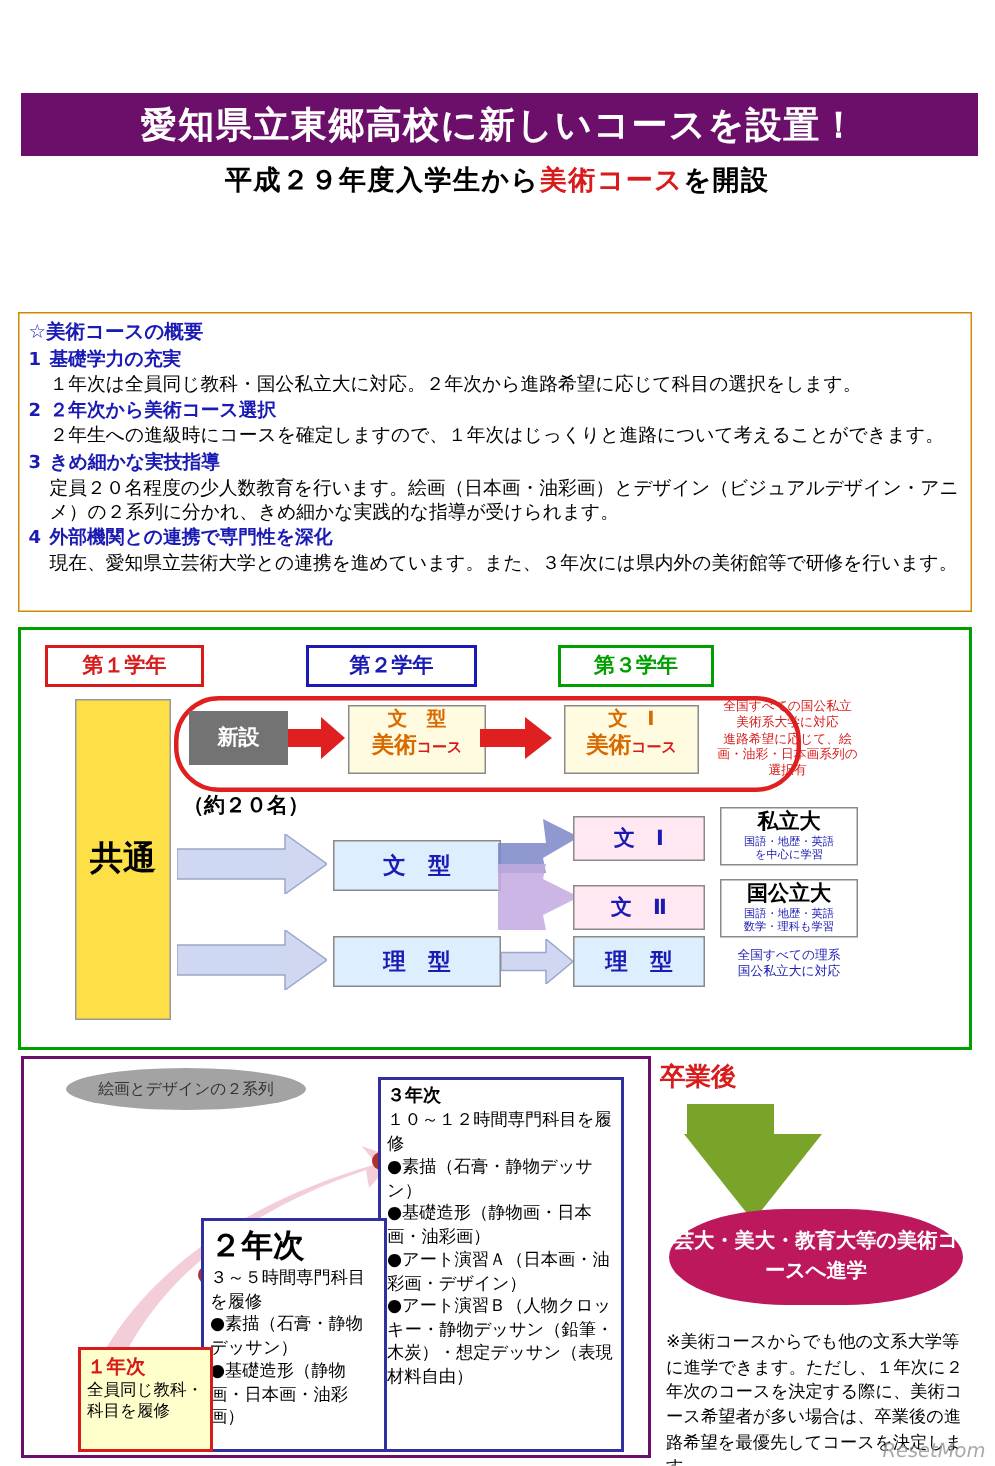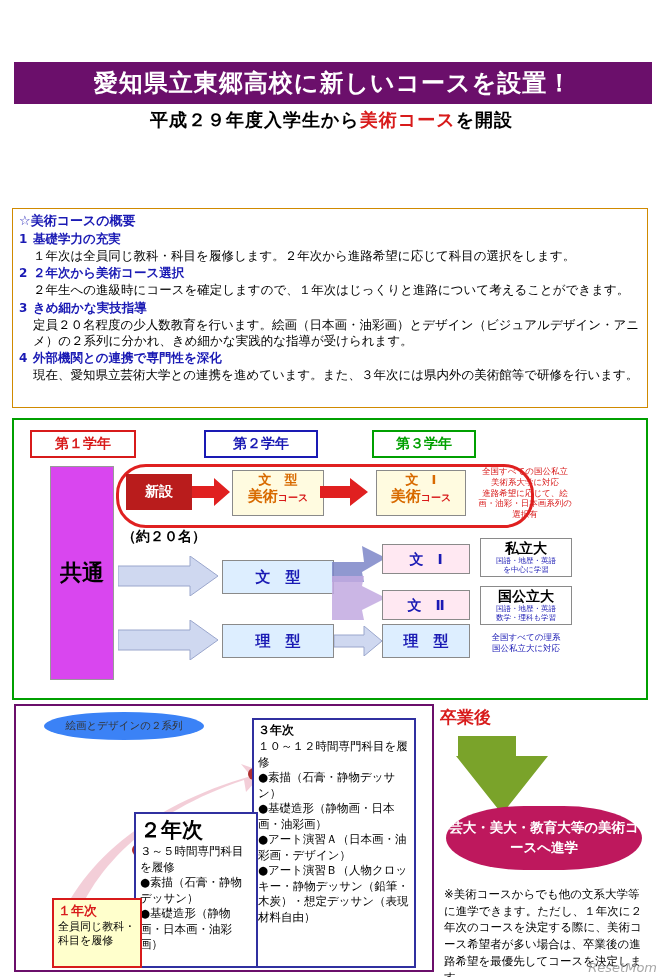--- a/index.html
+++ b/index.html
@@ -59,31 +59,31 @@
     position:absolute;border:2px solid;background:#fff;
     font-weight:bold;font-size:14px;text-align:center;
     padding:3px 0;box-sizing:border-box;
   }
   .g1{left:16px;top:10px;width:106px;border-color:#d81b1b;color:#d81b1b;}
   .g2{left:190px;top:10px;width:114px;border-color:#1a1ab4;color:#1a1ab4;}
   .g3{left:358px;top:10px;width:104px;border-color:#00a000;color:#00a000;}
 
   .kyotsu{
     position:absolute;left:36px;top:46px;width:62px;height:212px;
-    border:1px solid #999;background:#d946ef;
+    border:1px solid #999;background:#fde047;
     display:flex;flex-direction:column;align-items:center;justify-content:center;
     font-size:22px;font-weight:bold;line-height:2.1;
   }
   .red-round{
     position:absolute;left:102px;top:44px;width:412px;height:58px;
     border:3px solid #e02020;border-radius:30px;background:#fff;
   }
   .shinsetsu{
     position:absolute;left:112px;top:54px;width:66px;height:36px;
-    background:#b91c1c;color:#fff;font-weight:bold;font-size:14px;
+    background:#737373;color:#fff;font-weight:bold;font-size:14px;
     display:flex;align-items:center;justify-content:center;
   }
   .bigarrow1{position:absolute;left:178px;top:58px;width:38px;height:28px;}
   .bigarrow2{position:absolute;left:306px;top:58px;width:48px;height:28px;}
 
   .box-bun{
     position:absolute;border:1px solid #8a8a8a;background:#fffbe0;
     text-align:center;box-sizing:border-box;padding:2px 0;
   }
   .bc-1{left:218px;top:50px;width:92px;height:46px;}
@@ -141,21 +141,21 @@
     color:#1a1ab4;font-size:8.5px;line-height:1.35;text-align:center;
   }
 
   
   .bottom-box{
     position:absolute;left:14px;top:704px;width:420px;height:268px;
     border:2px solid #6b0f6b;background:#fff;box-sizing:border-box;
   }
   .ellipse-label{
     position:absolute;left:28px;top:6px;width:160px;height:28px;
-    background:#3b82f6;border-radius:50%;
+    background:#a3a3a3;border-radius:50%;
     display:flex;align-items:center;justify-content:center;
     font-size:10.5px;color:#333;
   }
   .yr-box{
     position:absolute;border:2px solid;box-sizing:border-box;background:#fff;
     padding:2px 4px;
   }
   .yr3{left:236px;top:12px;width:164px;height:250px;border-color:#3030a0;}
   .yr2{left:118px;top:106px;width:124px;height:156px;border-color:#3030a0;}
   .yr1{left:36px;top:192px;width:90px;height:70px;border-color:#d81b1b;background:#ffffcc;}
@@ -197,21 +197,21 @@
   <div class="subtitle">
     <span>平成２９年度入学生から</span><span class="accent">美術コース</span><span>を開設</span>
   </div>
 
 
   <div class="outline-box">
     <div class="h">☆美術コースの概要</div>
 
     <div class="ol-item">
       <span class="num">1</span><span class="hd">基礎学力の充実</span>
-      <div class="bd">１年次は全員同じ教科・科目を履修します。２年次から進路希望に応じて科目の選択をします。</div>
+      <div class="bd">１年次は全員同じ教科・国公私立大に対応。２年次から進路希望に応じて科目の選択をします。</div>
     </div>
     <div class="ol-item">
       <span class="num">2</span><span class="hd">２年次から美術コース選択</span>
       <div class="bd">２年生への進級時にコースを確定しますので、１年次はじっくりと進路について考えることができます。</div>
     </div>
     <div class="ol-item">
       <span class="num">3</span><span class="hd">きめ細かな実技指導</span>
       <div class="bd">定員２０名程度の少人数教育を行います。絵画（日本画・油彩画）とデザイン（ビジュアルデザイン・アニメ）の２系列に分かれ、きめ細かな実践的な指導が受けられます。</div>
     </div>
     <div class="ol-item">

